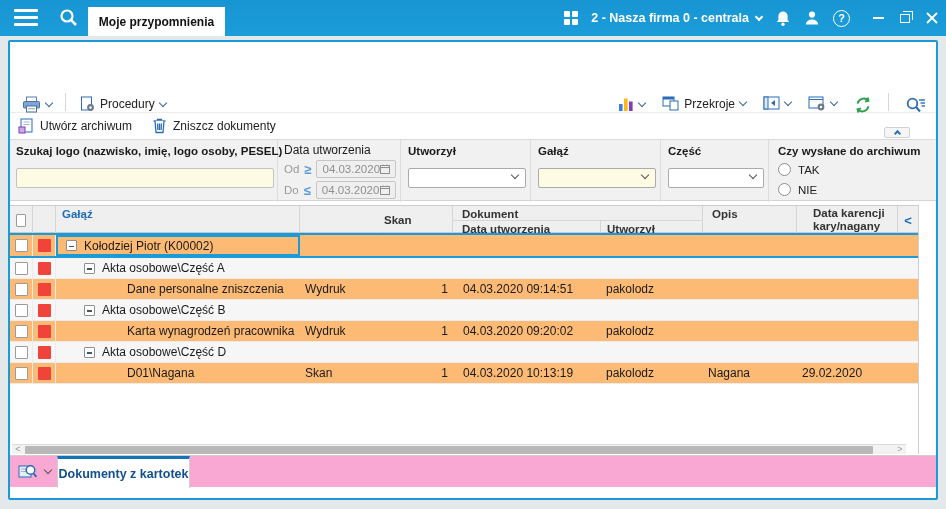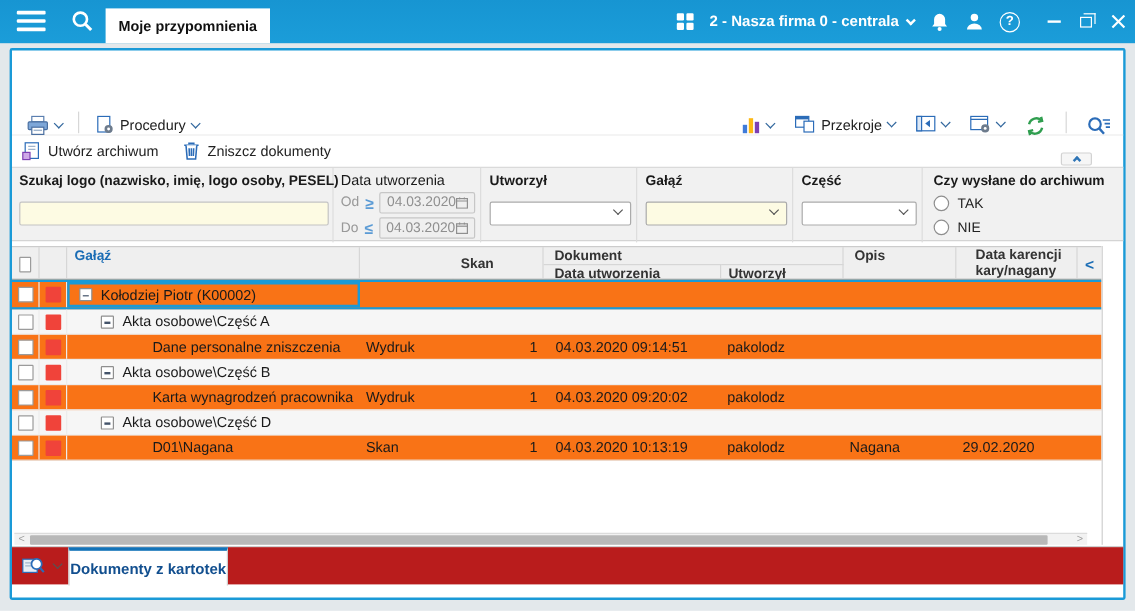--- a/index.html
+++ b/index.html
@@ -61,42 +61,42 @@
   .panelbtn .chev.up { transform:rotate(-135deg); margin-top:2px; }
   .panelbtn .chev.down { transform:rotate(45deg); margin-top:-2px; }
   
   .thead { position:absolute; left:0; top:163px; width:908px; height:28px; background:#efefef; border-top:1px solid #cccccc; border-bottom:1px solid #c9c9c9; font-size:11.5px; font-weight:bold; color:#333; }
   .hc { position:absolute; border-right:1px solid #d6d6d6; padding:2px 6px; white-space:nowrap; overflow:hidden; }
   .hc.mid { display:flex; align-items:center; }
   .hblue { color:#1b6db5; }
   .hsub { border-top:1px solid #d6d6d6; }
   .collapsebtn { color:#1b6db5; font-size:13px; font-weight:bold; display:flex; align-items:center; justify-content:center; cursor:pointer; }
   .tbody { position:absolute; left:0; top:191px; width:908px; }
-  .trow { display:grid; grid-template-columns:23px 23px 244px 78px 75px 148px 102px 94px 101px 20px; align-items:center; height:21px; border-bottom:1px solid #ebebeb; font-size:12px; color:#1a1a1a; background:#f97316; }
+  .trow { display:grid; grid-template-columns:23px 23px 244px 78px 75px 148px 102px 94px 101px 20px; align-items:center; height:21px; border-bottom:1px solid #ebebeb; font-size:12px; color:#1a1a1a; background:#fdba74; }
   .trow.group { background:#f6f6f6; }
   .trow.selected { height:25px; border-top:2px solid #1a9ad7; border-bottom:2px solid #1a9ad7; }
   .c { padding:0 5px; white-space:nowrap; overflow:hidden; height:100%; display:flex; align-items:center; }
   .c.cb, .c.flag { border-right:1px solid #ececec; justify-content:center; padding:0; }
   .c.num { justify-content:flex-end; }
   .c.name { gap:7px; }
   .c.name.lvl0 { padding-left:10px; }
   .c.name.lvl1 { padding-left:28px;text-align:right; }
   .c.name.lvl2 { padding-left:71px; }
   .focuscell { box-shadow:inset 0 0 0 2px #1a9ad7; }
   .checkbox { width:13px; height:13px; background:#fff; border:1px solid #9b9b9b; border-radius:1px; display:inline-block; cursor:pointer; }
   .redsq { width:13px; height:13px; background:#f0433a; border-radius:1px; display:inline-block; }
   .expander { position:relative; width:11px; height:11px; background:#fff; border:1px solid #8f8f8f; border-radius:1px; flex:0 0 auto; cursor:pointer; }
   .expander i { position:absolute; left:2px; top:4.5px; width:5px; height:1.5px; background:#44546a; }
   
   .hscroll { position:absolute; left:2px; top:402px; width:894px; height:10px; background:#f2f2f2; border-top:1px solid #dcdcdc; }
   .hthumb { position:absolute; left:13px; top:1px; width:848px; height:8px; background:#b8b8b8; border-radius:1px; cursor:pointer; }
   .harrow { position:absolute; top:-1px; width:12px; height:10px; color:#9a9a9a; font-size:9px; display:flex; align-items:center; justify-content:center; cursor:pointer; }
   .vstrip { position:absolute; left:908px; top:163px; width:16px; height:249px; background:#fff; border-left:1px solid #cfcfcf; }
   
-  .bottombar { position:absolute; left:0; top:413px; width:926px; height:32px; background:#b91c1c; border-top:1px solid #cfcfcf; }
+  .bottombar { position:absolute; left:0; top:413px; width:926px; height:32px; background:#f9a8d4; border-top:1px solid #cfcfcf; }
   .bb-icon { position:absolute; left:8px; top:7px; display:flex; align-items:center; gap:6px; cursor:pointer; }
   .btab { position:absolute; left:47px; top:0; width:133px; height:32px; background:#fff; border-top:3px solid #1273b8; border-left:1px solid #cfcfcf; border-right:1px solid #cfcfcf; display:flex; align-items:center; justify-content:center; font-size:12.5px; font-weight:bold; color:#124f8f; cursor:pointer; }
   svg { display:block; }
 </style>
 </head>
 <body>
 
 <div class="topbar">
   <div class="hamburger">
       <span></span>

